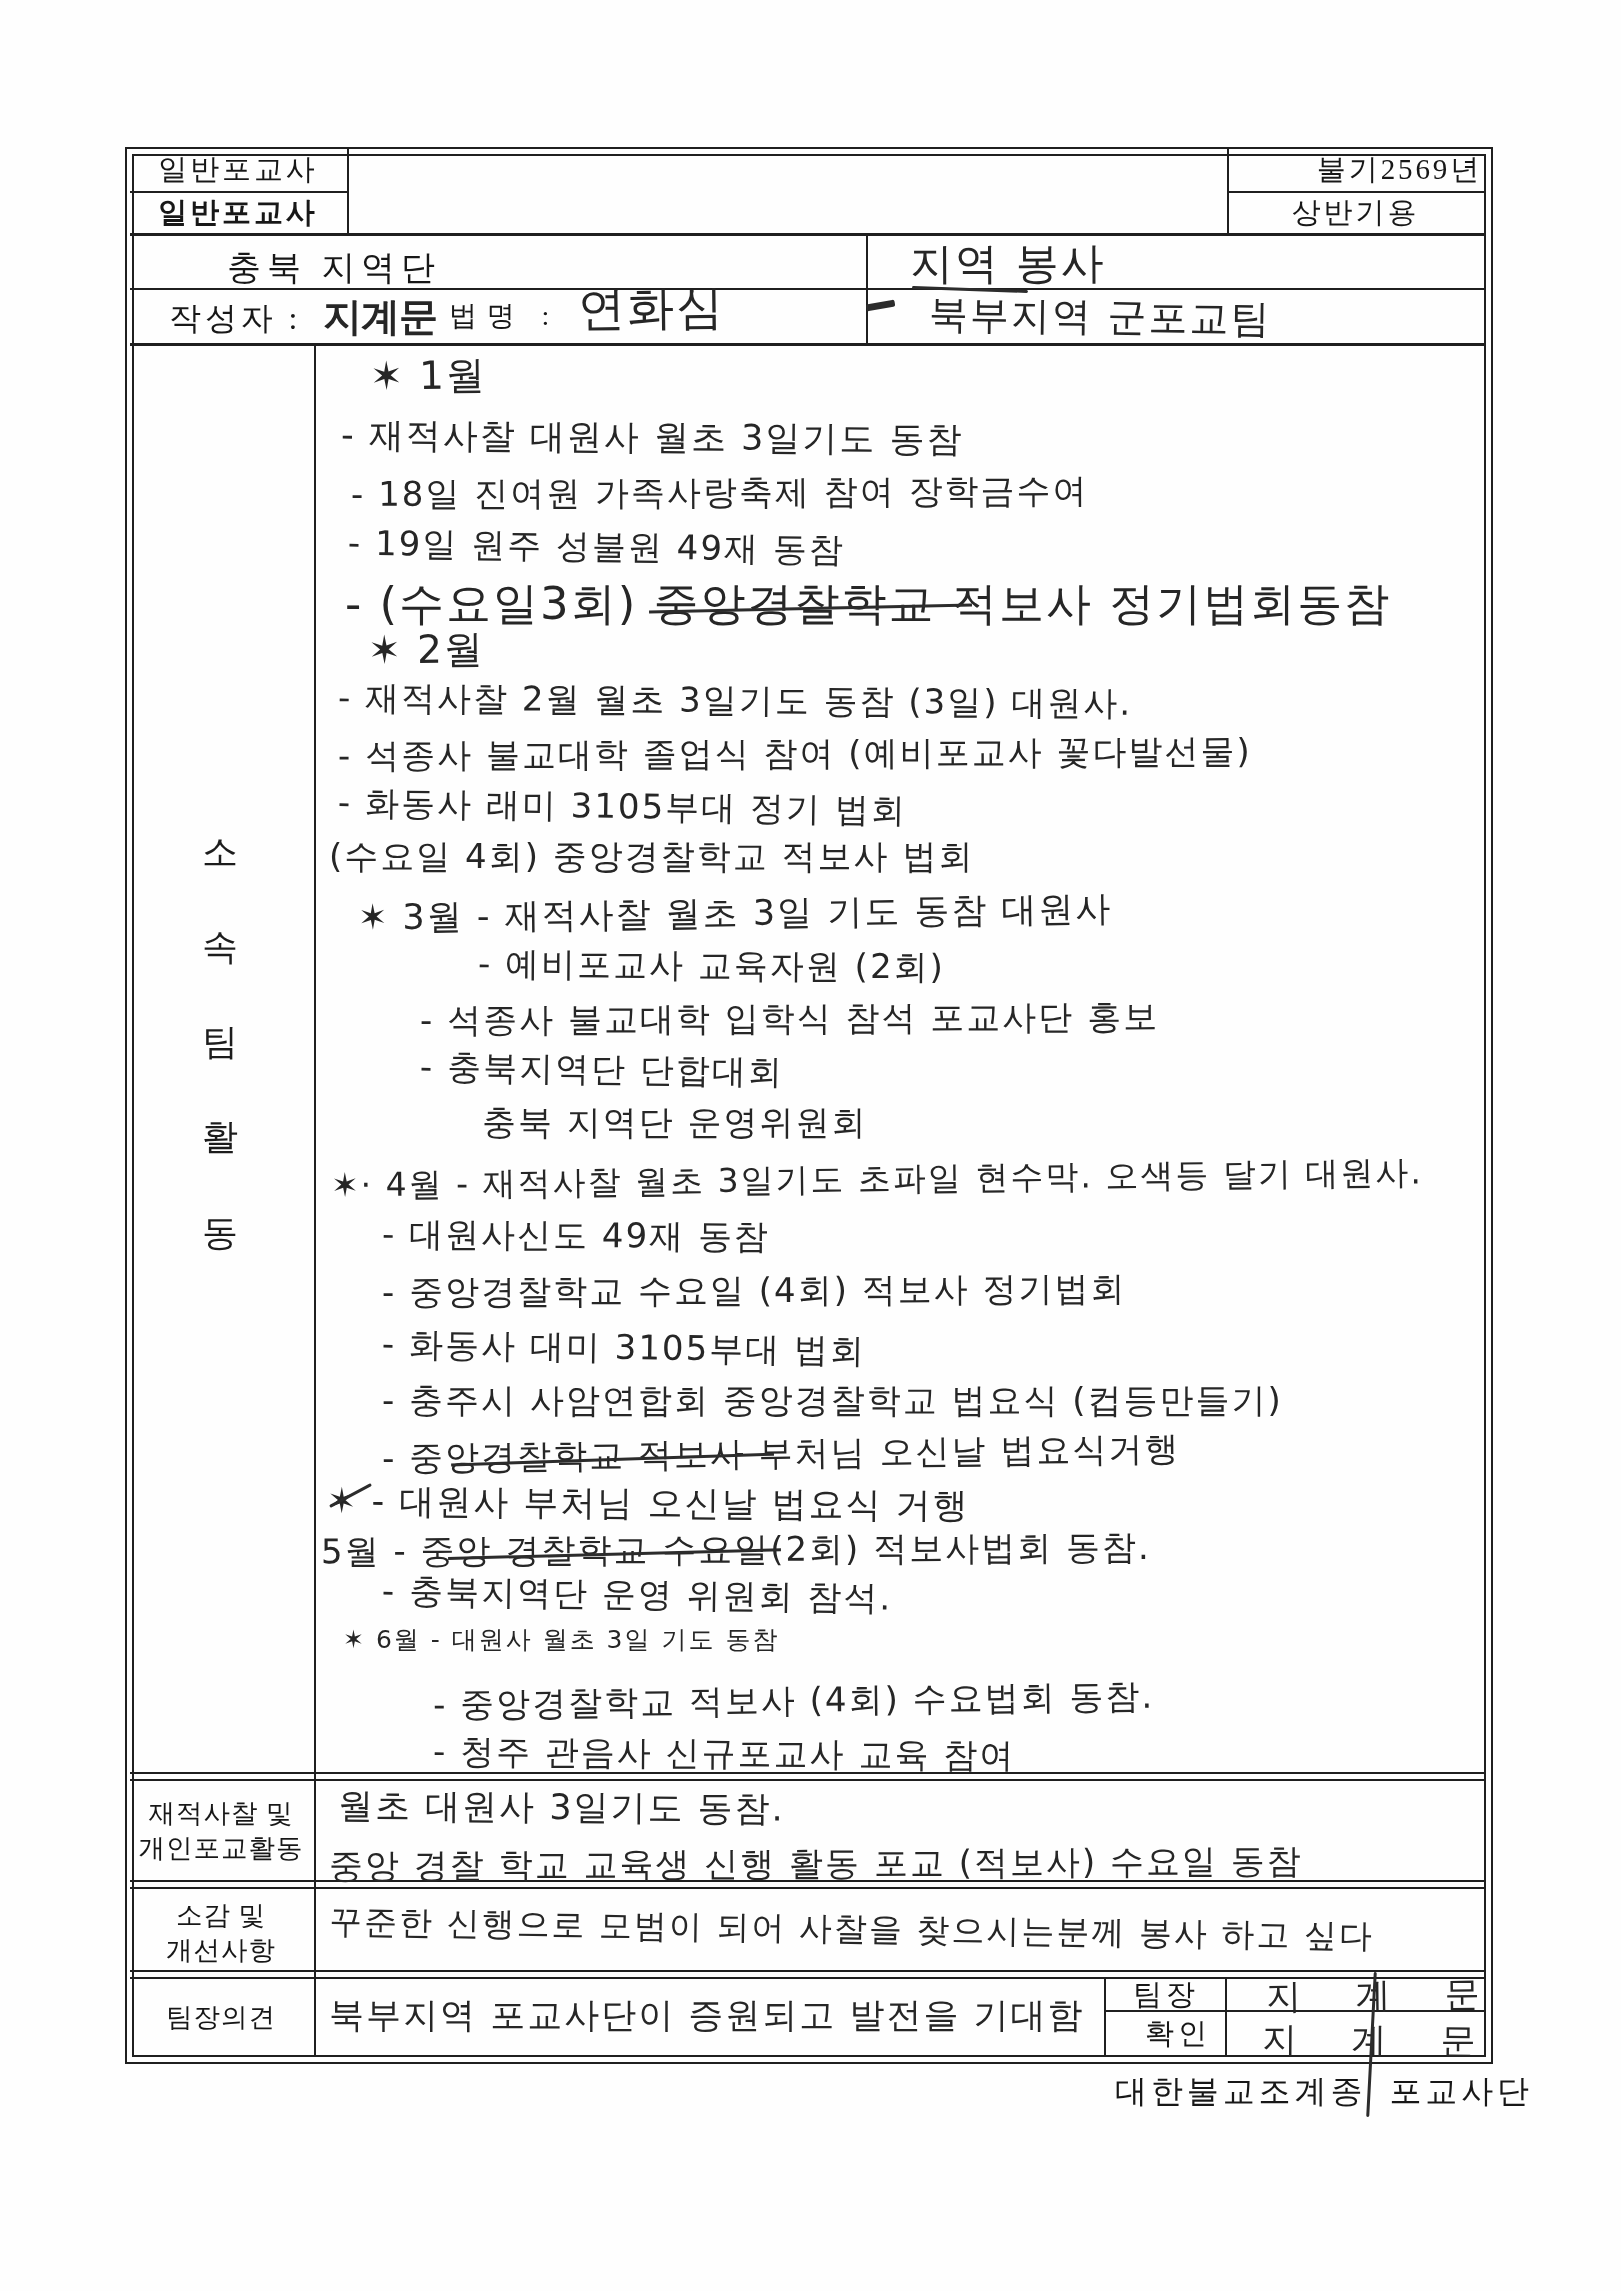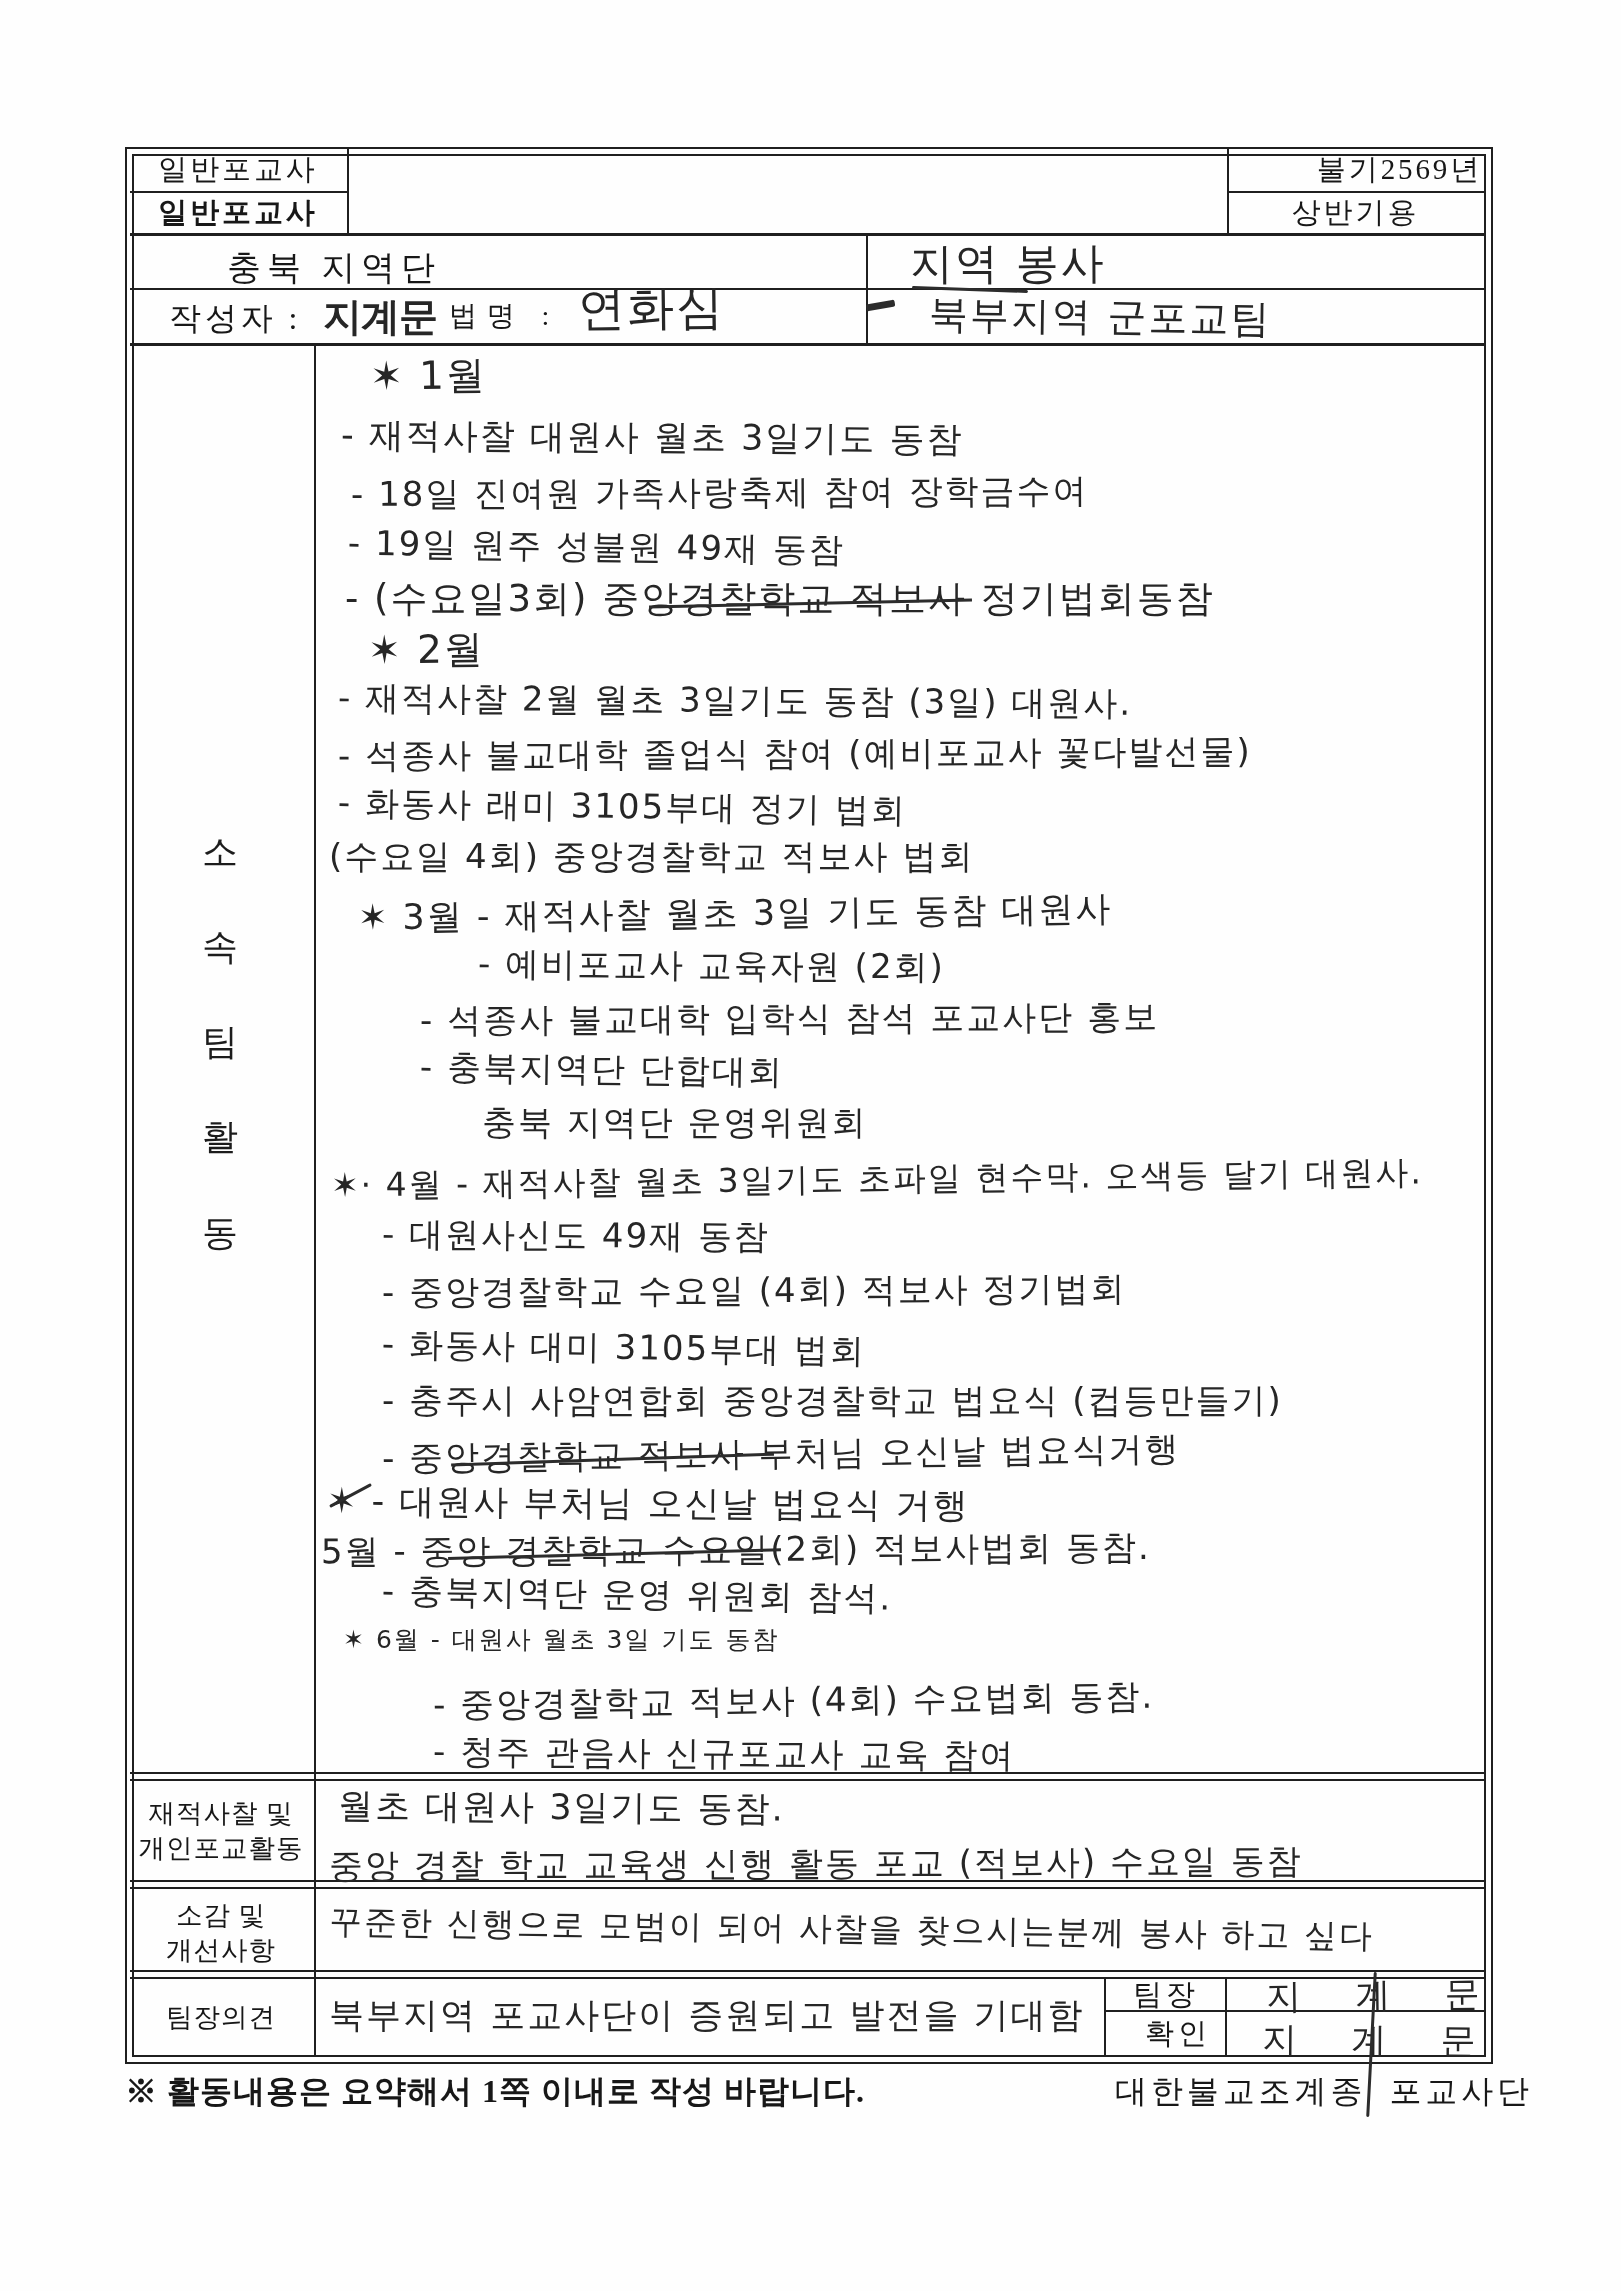--- a/index.html
+++ b/index.html
@@ -80,21 +80,21 @@
   <div class="printed cell-center plabel" style="left:130px;top:2000px;width:182px;height:33px;">팀장의견</div>
 
   <div class="printed cell-center" style="left:1106px;top:1979px;width:120px;height:31px;font-size:29px;letter-spacing:3.9px;">팀장</div>
   <div class="printed cell-center" style="left:1112px;top:2014px;width:132px;height:39px;font-size:29px;letter-spacing:3.9px;">확인</div>
 
   <div id="hw-layer">
       <div class="hw" style="left: 370px; top: 349px; font-size: 39px; transform: rotate(-0.7deg);">✶ 1월</div>
       <div class="hw" style="left: 341px; top: 414px; font-size: 35px; transform: rotate(0.4deg);">- 재적사찰 대원사  월초   3일기도 동참</div>
       <div class="hw" style="left: 351px; top: 470px; font-size: 34px; transform: rotate(-0.3deg);">- 18일  진여원  가족사랑축제  참여 장학금수여</div>
       <div class="hw" style="left: 348px; top: 524px; font-size: 34px; transform: rotate(0.8deg);">- 19일  원주  성불원  49재  동참</div>
-      <div class="hw" style="left: 345px; top: 574px; font-size: 37px; transform: rotate(0deg);">- (수요일3회)   중앙경찰학교  적보사  정기법회동참<span class="strike-bar" style="left: 304px; width: 323px;"></span></div>
+      <div class="hw" style="left: 345px; top: 574px; font-size: 45px; transform: rotate(0deg);">- (수요일3회)   중앙경찰학교  적보사  정기법회동참<span class="strike-bar" style="left: 304px; width: 323px;"></span></div>
       <div class="hw" style="left: 368px; top: 623px; font-size: 39px; transform: rotate(-0.7deg);">✶ 2월</div>
       <div class="hw" style="left: 338px; top: 678px; font-size: 34px; transform: rotate(0.4deg);">- 재적사찰  2월 월초 3일기도 동참 (3일)  대원사.</div>
       <div class="hw" style="left: 338px; top: 731px; font-size: 34px; transform: rotate(-0.3deg);">- 석종사  불교대학  졸업식 참여  (예비포교사 꽃다발선물)</div>
       <div class="hw" style="left: 338px; top: 784px; font-size: 34px; transform: rotate(0.8deg);">- 화동사  래미  3105부대   정기 법회</div>
       <div class="hw" style="left: 329px; top: 834px; font-size: 34px; transform: rotate(0deg);">(수요일 4회)   중앙경찰학교   적보사  법회</div>
       <div class="hw" style="left: 358px; top: 890px; font-size: 35px; transform: rotate(-0.7deg);">✶ 3월 - 재적사찰  월초 3일 기도  동참   대원사</div>
       <div class="hw" style="left: 478px; top: 943px; font-size: 34px; transform: rotate(0.4deg);">- 예비포교사  교육자원  (2회)</div>
       <div class="hw" style="left: 420px; top: 996px; font-size: 34px; transform: rotate(-0.3deg);">- 석종사  불교대학  입학식  참석  포교사단 홍보</div>
       <div class="hw" style="left: 420px; top: 1047px; font-size: 34px; transform: rotate(0.8deg);">- 충북지역단  단합대회</div>
       <div class="hw" style="left: 482px; top: 1100px; font-size: 34px; transform: rotate(0deg);">충북 지역단  운영위원회</div>
@@ -119,17 +119,16 @@
       <div class="hw" style="left: 329px; top: 1907px; font-size: 33px; transform: rotate(0.8deg);">꾸준한  신행으로   모범이  되어   사찰을   찾으시는분께   봉사 하고  싶다</div>
       <div class="hw" style="left: 329px; top: 1992px; font-size: 35px; transform: rotate(0deg);">북부지역  포교사단이  증원되고   발전을   기대함</div>
       <div class="hw" style="left: 1266px; top: 1972px; font-size: 35px; letter-spacing: 21.6px; transform: rotate(-0.7deg);">지  계  문</div>
       <div class="hw" style="left: 1262px; top: 2017px; font-size: 35px; letter-spacing: 21.6px; transform: rotate(0.4deg);">지  계  문</div>
       <div class="stroke" style="left: 912px; top: 288px; width: 116px; height: 2.9px; transform: rotate(2deg);"></div>
       <div class="stroke" style="left: 866px; top: 302px; width: 29px; height: 6.9px; transform: rotate(-10deg);"></div>
       <div class="stroke" style="left: 1370px; top: 1972px; width: 2.9px; height: 145px; transform: rotate(3deg);"></div>
       <div class="stroke" style="left: 327px; top: 1494px; width: 47px; height: 2.9px; transform: rotate(-28deg);"></div>
     </div>
 
-  <div class="printed footer-note" style="left:125px;top:2070px;">※ 활동내용은 요약해서 1쪽 이내로 작성 바랍니다.</div>
   <div class="printed footer-org" style="left:1115px;top:2070px;">대한불교조계종 포교사단</div>
 
 </div>
 
 
 </body></html>

